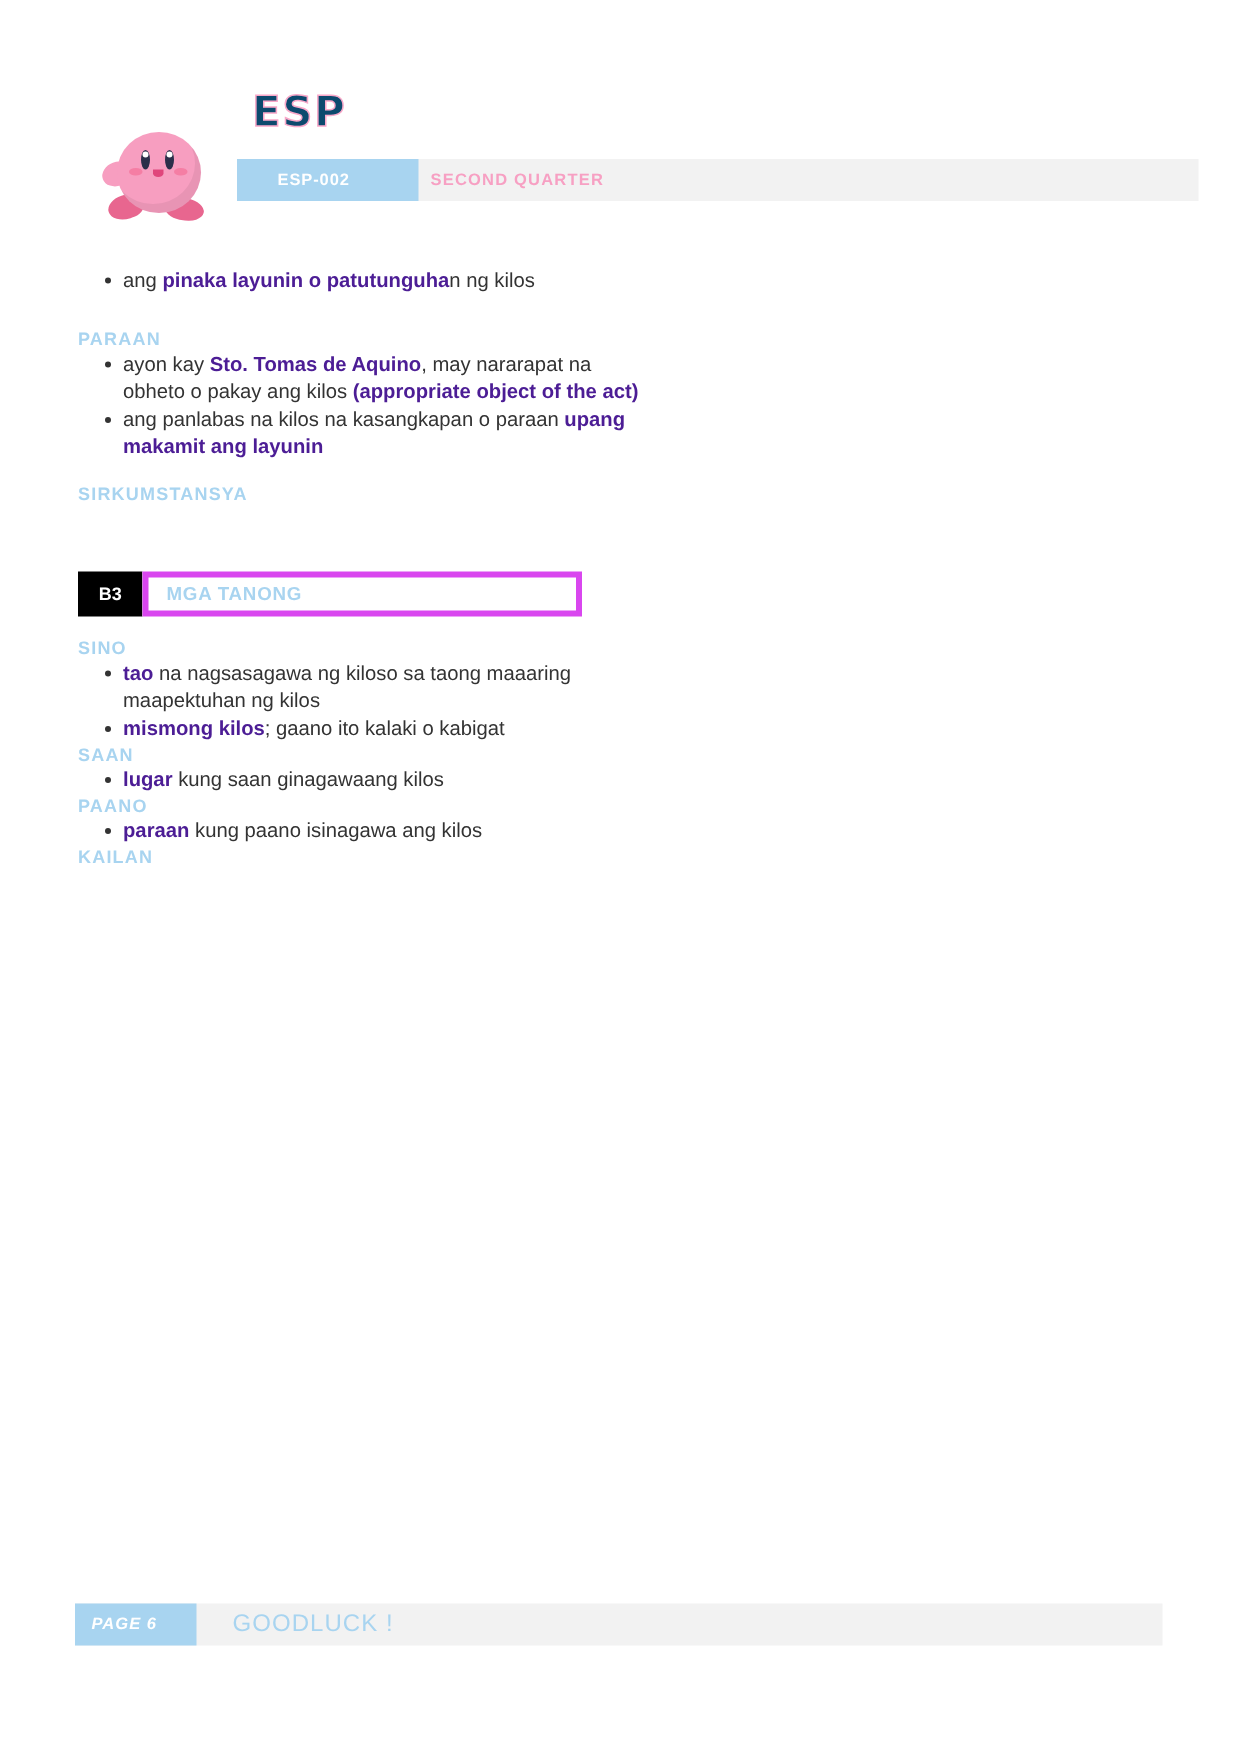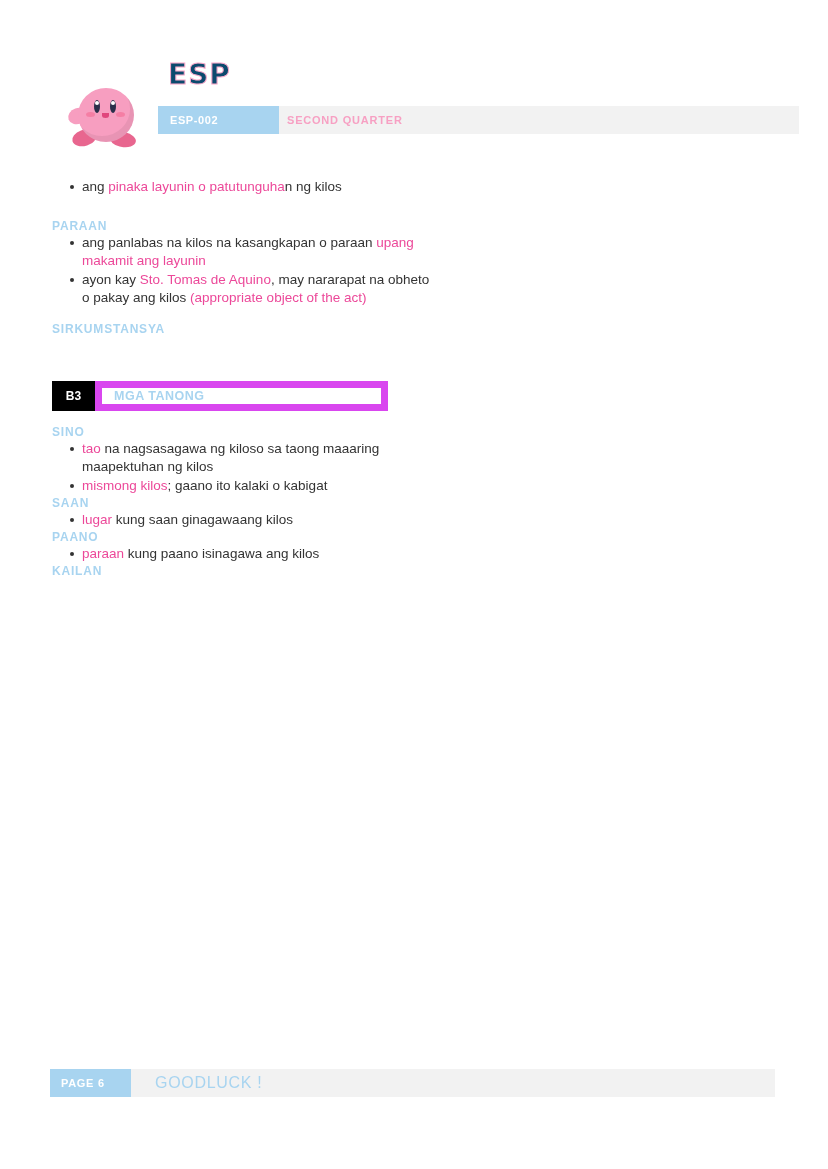--- a/index.html
+++ b/index.html
@@ -137,21 +137,21 @@
     top: 106px;
     width: 121px;
     height: 28px;
     background: #a8d4f0;
     color: #ffffff;
     font-size: 11px;
     font-weight: bold;
     letter-spacing: .6px;
     display: flex;
     align-items: center;
-    padding-left: 12px;
+    padding-left: 27px;
     box-sizing: border-box;
   }
   .quarter-label {
     position: absolute;
     left: 287px;
     top: 106px;
     height: 28px;
     display: flex;
     align-items: center;
     font-size: 11px;
@@ -192,21 +192,21 @@
   ul.bullets li::before {
     content: "";
     position: absolute;
     left: 18px;
     top: 7px;
     width: 4px;
     height: 4px;
     background: #333;
     border-radius: 50%;
   }
-  ul.bullets li b { font-weight: normal; color: #ec4899; }
+  ul.bullets li b { font-weight: bold; color: #4c1d95; }
 
   .gap-sm { height: 14px; }
   .gap-md { height: 22px; }
 
   
   .boxrow {
     position: relative;
     margin: 0 0 0 52px;
     width: 336px;
     height: 30px;
@@ -225,21 +225,21 @@
     align-items: center;
     justify-content: center;
     box-sizing: border-box;
   }
   .boxrow .field {
     position: absolute;
     left: 43px;
     top: 0;
     right: 0;
     height: 30px;
-    border: 7px solid #d946ef;
+    border: 4px solid #d946ef;
     box-sizing: border-box;
     display: flex;
     align-items: center;
     padding-left: 12px;
     color: #a8d4f0;
     font-size: 12.5px;
     font-weight: bold;
     letter-spacing: .5px;
     background: #ffffff;
   }
@@ -261,20 +261,21 @@
     height: 28px;
     background: #a8d4f0;
     color: #ffffff;
     font-size: 11px;
     font-weight: bold;
     letter-spacing: .7px;
     display: flex;
     align-items: center;
     padding-left: 11px;
     box-sizing: border-box;
+    font-style: italic;
   }
   .footer .note {
     position: absolute;
     left: 105px;
     top: 0;
     height: 28px;
     display: flex;
     align-items: center;
     font-size: 16px;
     font-weight: normal;
@@ -313,22 +314,22 @@
 <div class="content">
 
   <ul class="bullets" id="top-bullets">
       <li><span>ang </span><b>pinaka layunin o patutunguha</b><span>n ng kilos</span></li>
     </ul>
 
   <div class="gap-md"></div>
   <div id="sections">
       <div class="section-head">PARAAN</div>
       <ul class="bullets">
+        <li><span>ayon kay </span><b>Sto. Tomas de Aquino</b><span>, may nararapat na obheto o pakay ang kilos </span><b>(appropriate object of the act)</b></li>
         <li><span>ang panlabas na kilos na kasangkapan o paraan </span><b>upang makamit ang layunin</b></li>
-        <li><span>ayon kay </span><b>Sto. Tomas de Aquino</b><span>, may nararapat na obheto o pakay ang kilos </span><b>(appropriate object of the act)</b></li>
       </ul>
       <div class="gap-sm"></div>
       <div class="section-head">SIRKUMSTANSYA</div>
     </div>
 
   <div class="gap-md"></div>
   <div class="gap-md"></div>
 
   <div class="boxrow">
     <div class="tag">B3</div>

